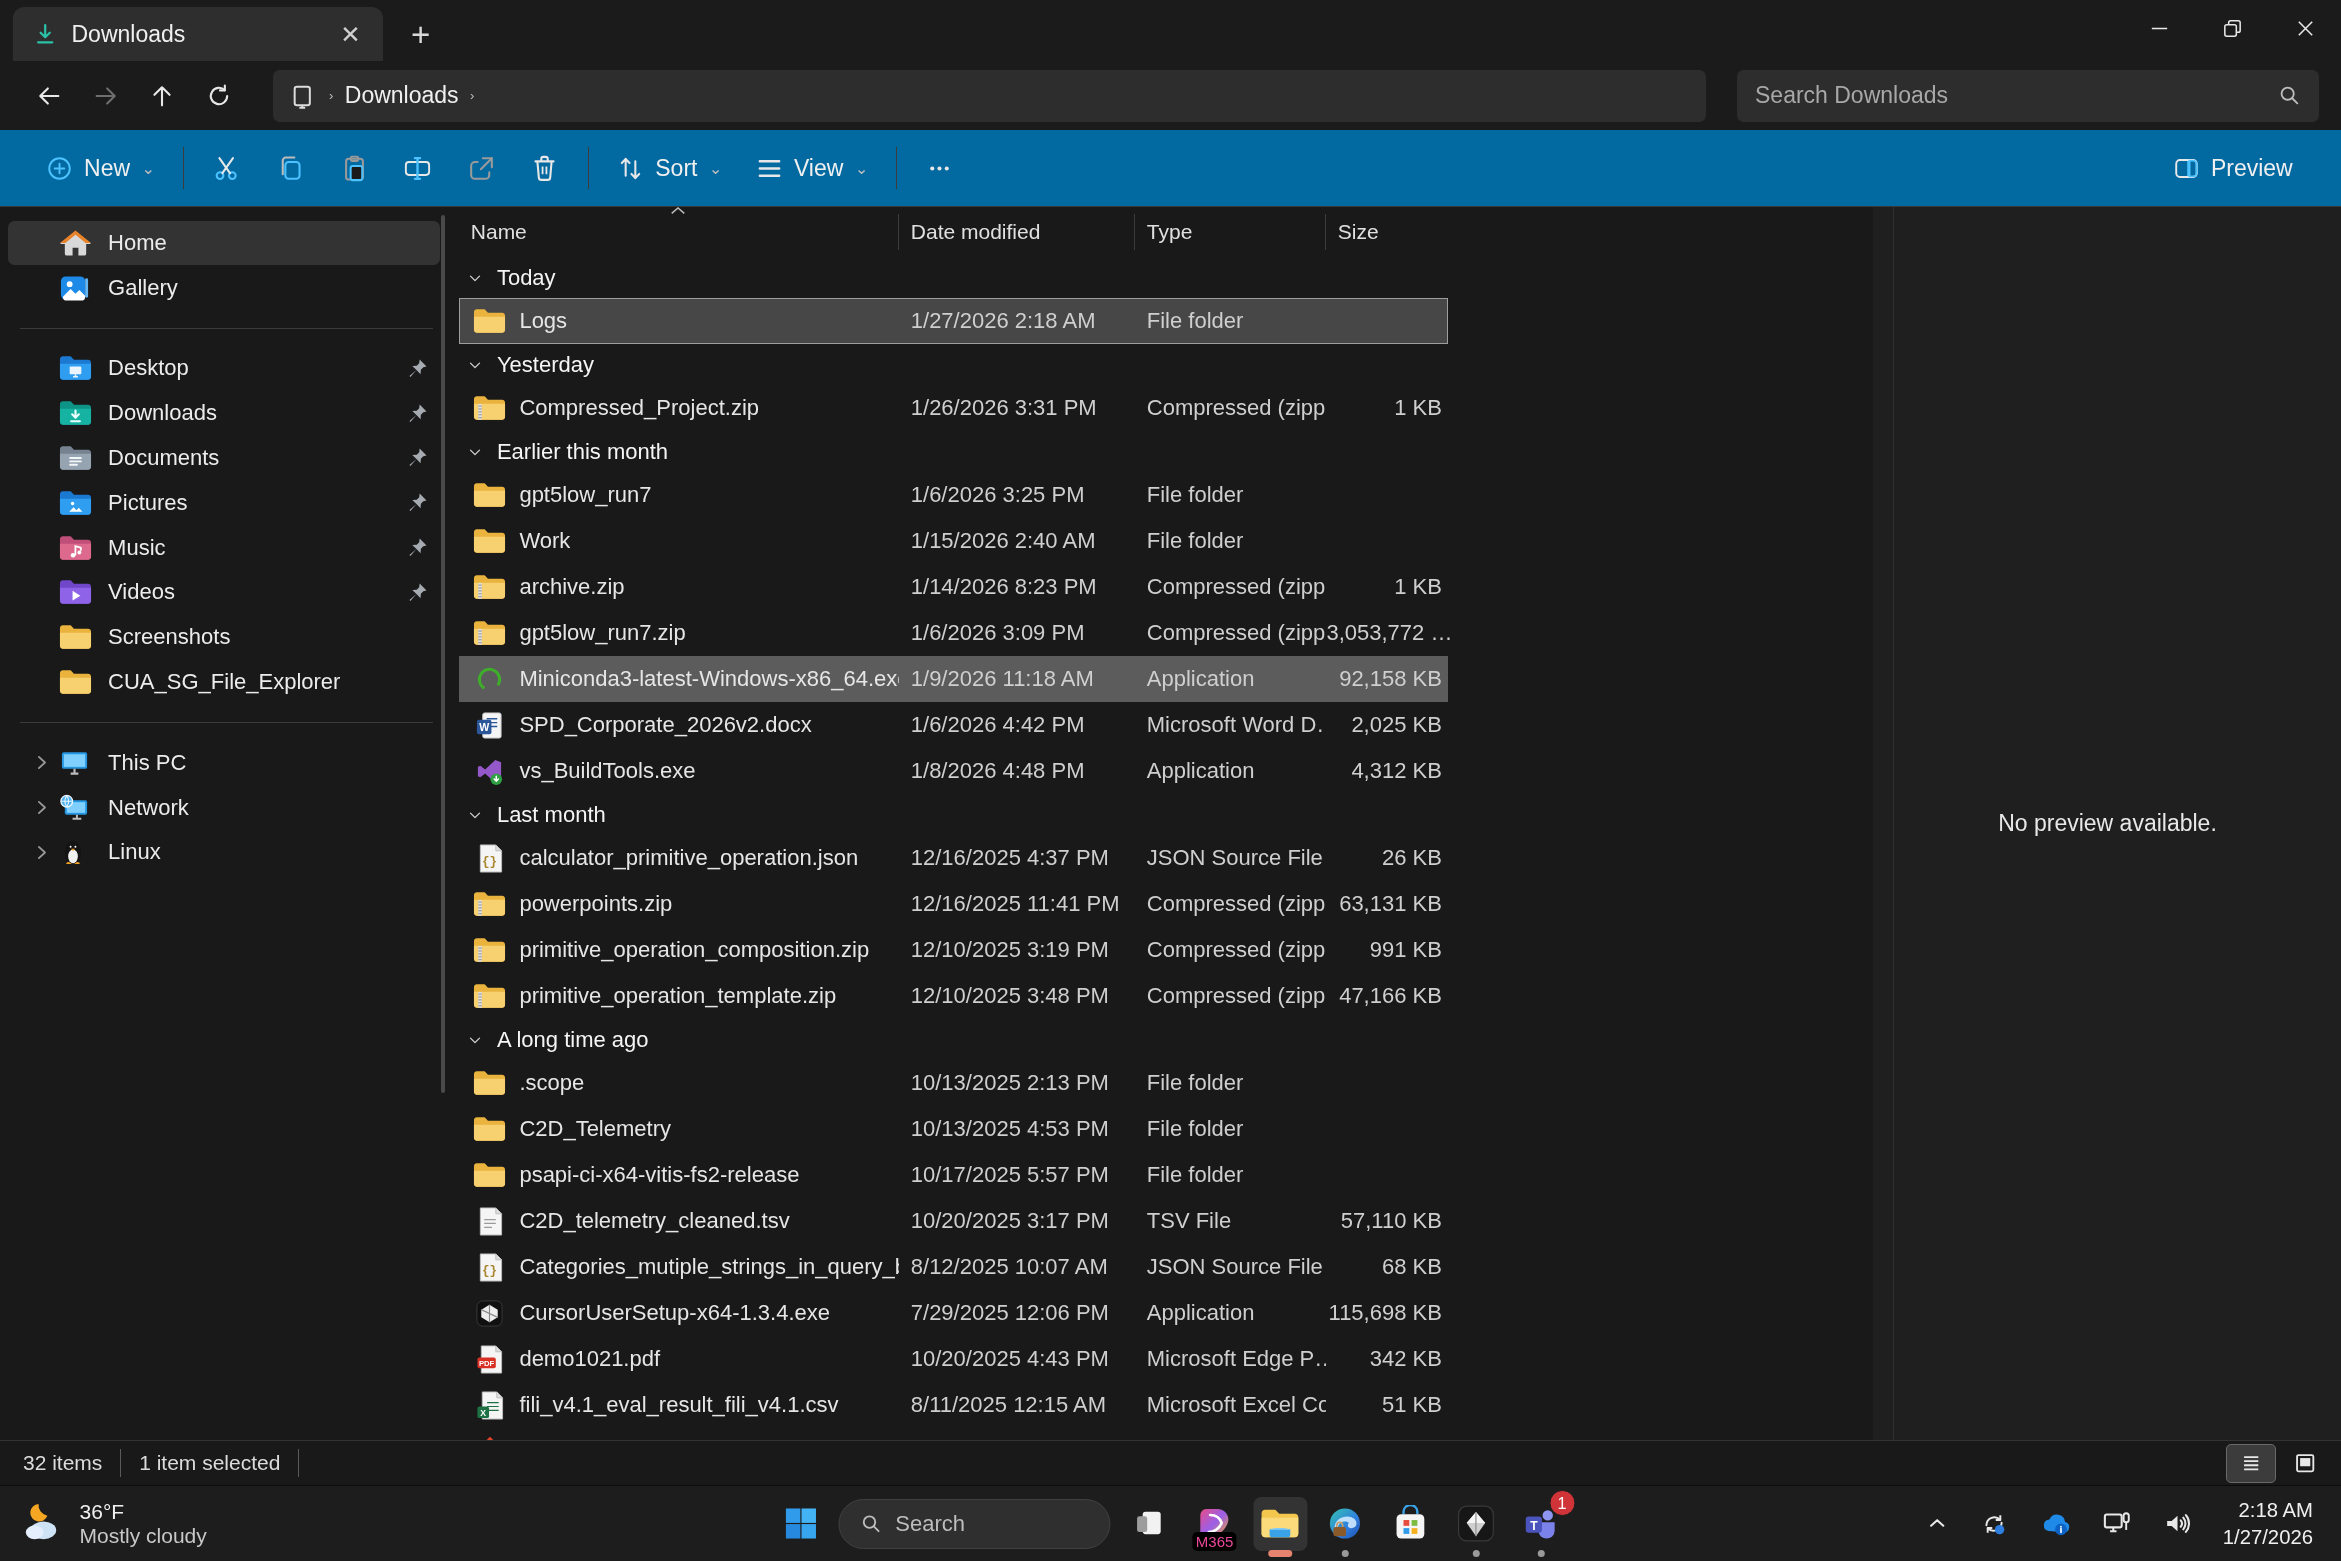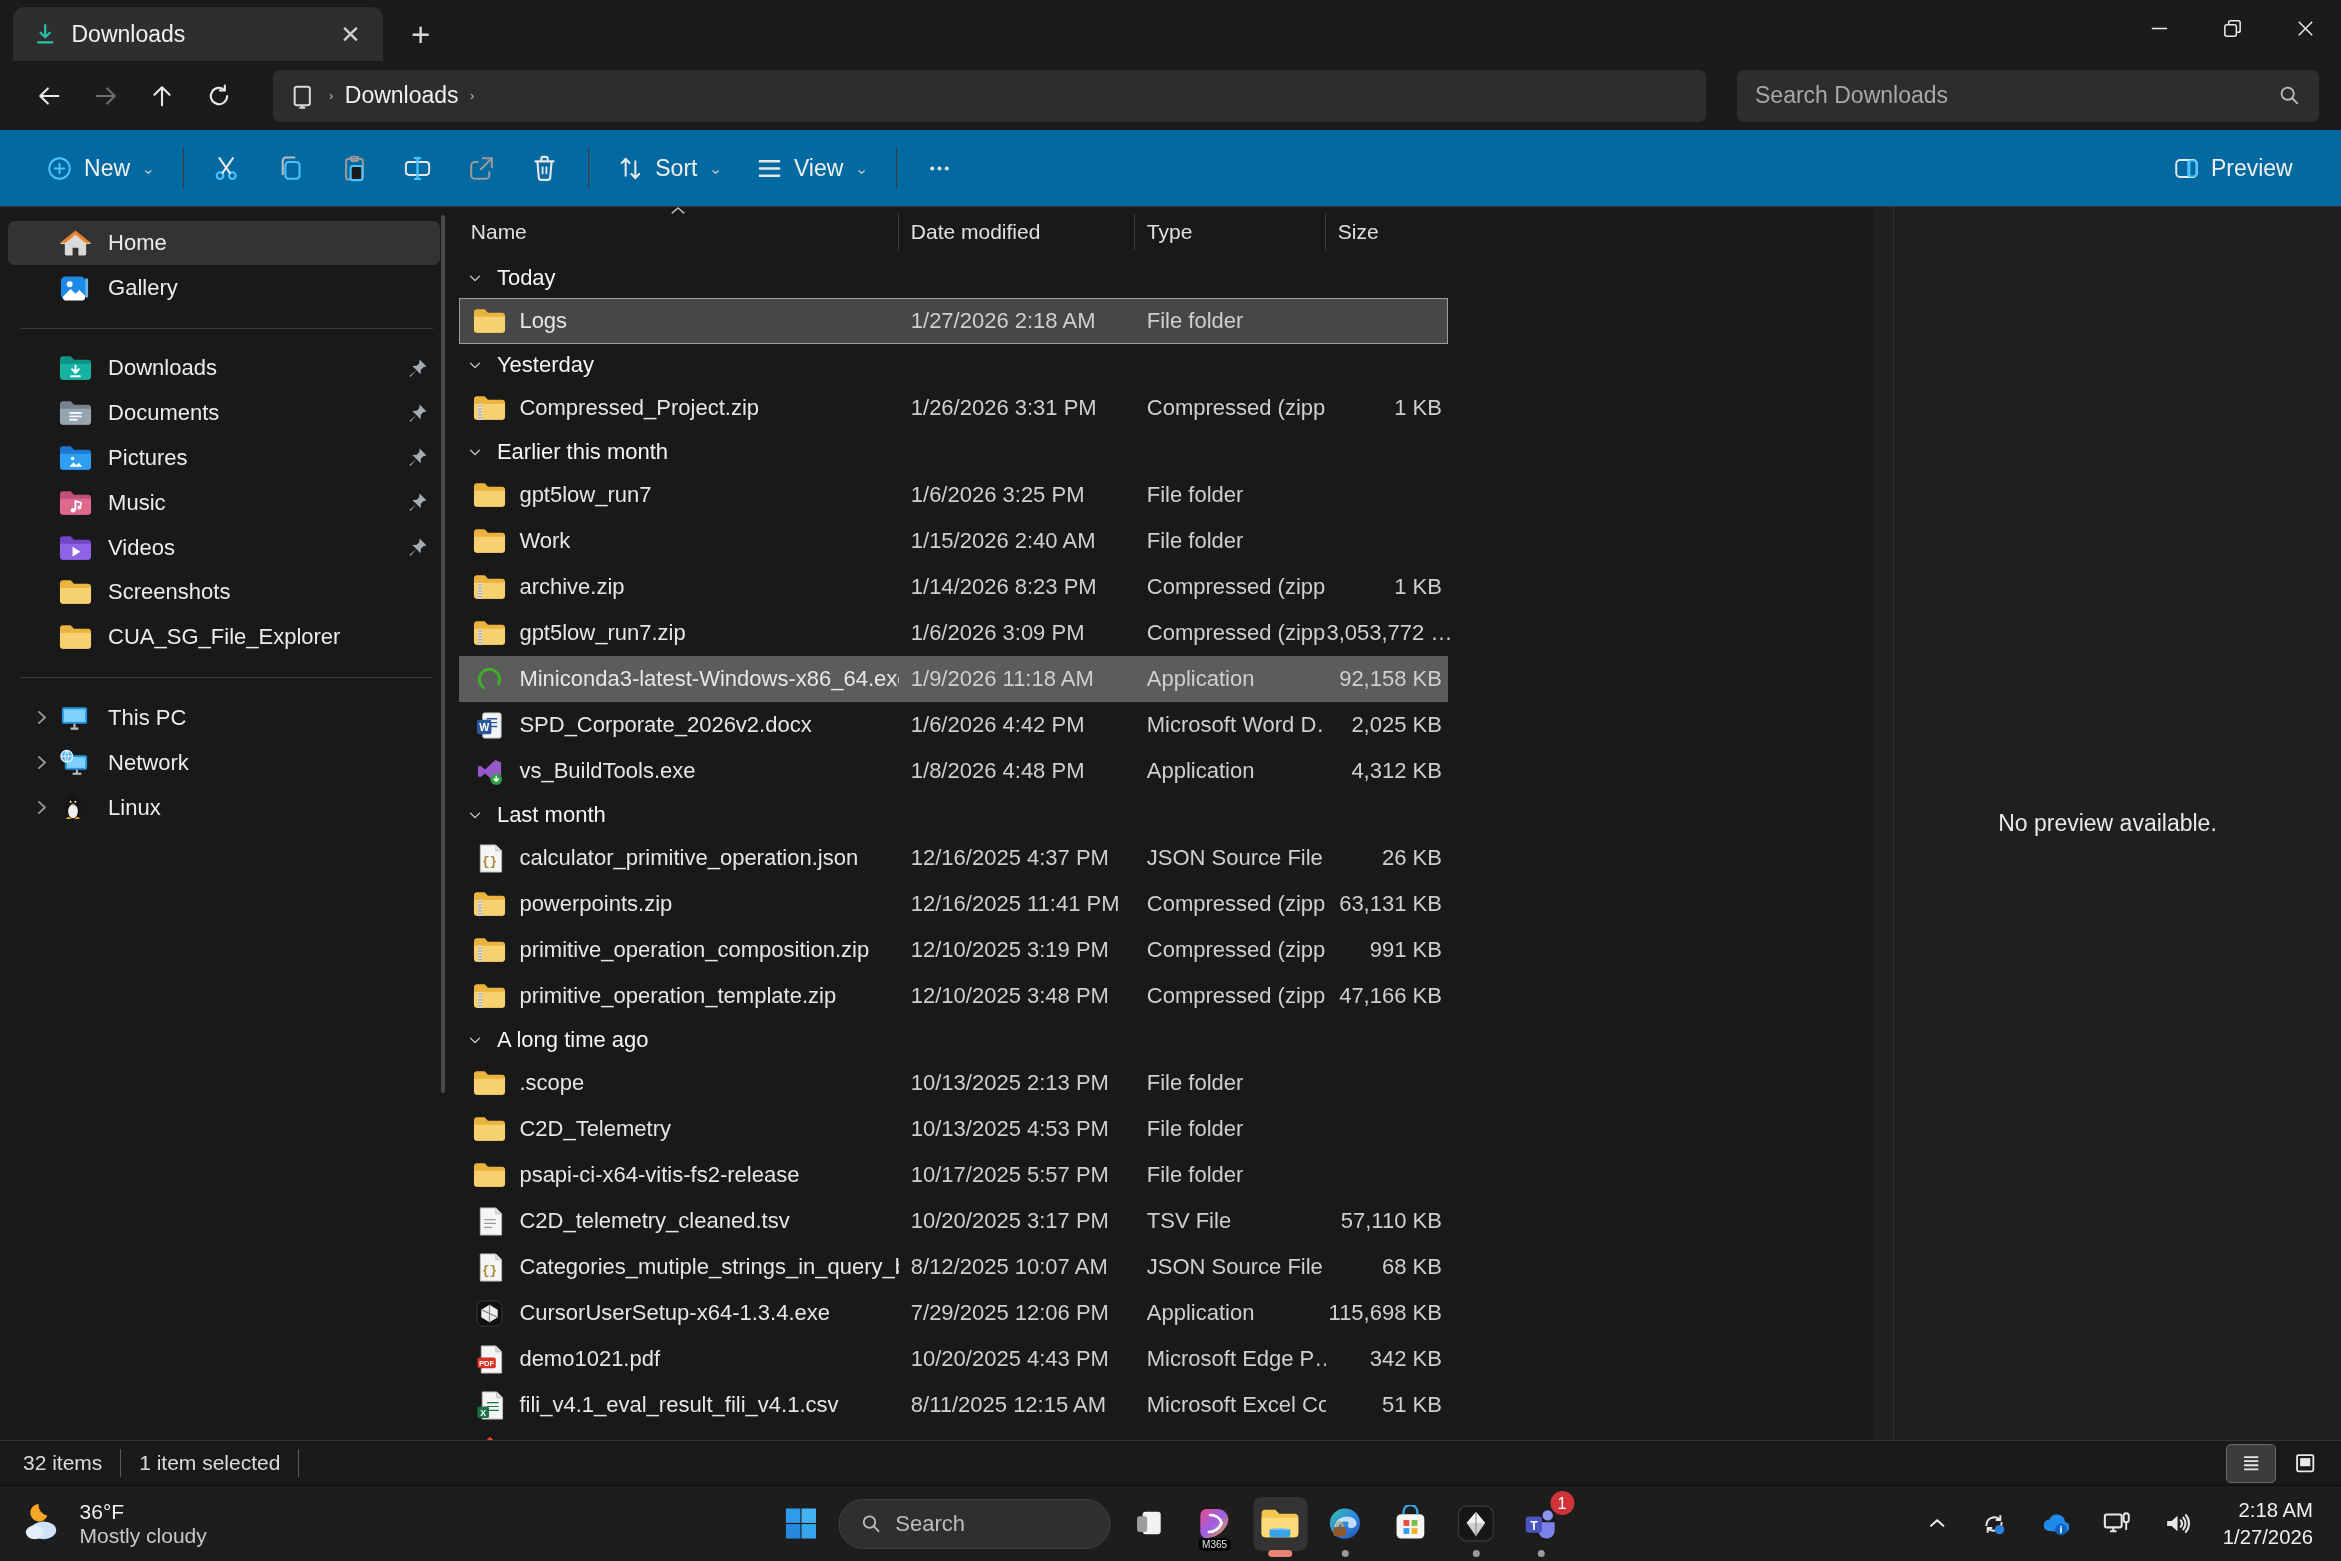--- a/index.html
+++ b/index.html
@@ -89,22 +89,22 @@
   .tb-tile { width:54px; height:54px; border-radius:8.1px; display:flex; align-items:center; justify-content:center; position:relative; }
   .tb-tile.active { background:#333; }
   .run-dot { position:absolute; bottom:-6.5px; left:50%; transform:translateX(-50%); width:7.3px; height:7.3px;
              border-radius:4.1px; background:#9a9a9a; }
   .run-pill { position:absolute; bottom:-6.5px; left:50%; transform:translateX(-50%); width:24.4px; height:7.3px;
               border-radius:4.1px; background:#e8836f; }
   .tb-search { height:50px; width:272px; background:#2f2f2f; border:0.8px solid #404040; border-radius:25px;
                display:flex; align-items:center; padding:0 19.5px; gap:13px; color:#bdbdbd; font-size:22px; }
   .badge { position:absolute; border-radius:50%; background:#d13438; color:#fff; font-size:16.3px; width:26px; height:26px;
            display:flex; align-items:center; justify-content:center; top:-6.5px; right:-6.5px; border:1.6px solid #1d1d1d; }
-  .m365badge { position:absolute; bottom:0px; left:50%; transform:translateX(-50%); background:#000; color:#e5e5e5;
-               font-size:10px; padding:0.8px 3.3px; border-radius:5px; letter-spacing:0; }
+  .m365badge { position:absolute; bottom:0px; left:50%; transform:translateX(-50%); background:#000; color:#ec4899;
+               font-size:15px; padding:0.8px 3.3px; border-radius:5px; letter-spacing:0; }
   .tray { position:absolute; right:18px; top:0; height:100%; display:flex; align-items:center; gap:30px; padding-right:11px; }
   .clock { text-align:right; font-size:20.3px; color:#f0f0f0; line-height:1.3; }
 </style>
 </head>
 <body>
 
 <div class="tabstrip">
   <div class="tab">
     <span>
       <svg width="24.4" height="24.4" viewBox="0 0 24 24">
@@ -310,20 +310,37 @@
             <path d="M4 23l8-8 5 5 4-4 6 6v1a4 4 0 0 1-4 4H8a4 4 0 0 1-4-4z" fill="#fff"></path>
           </svg>
         </span>
         <span class="slabel">Gallery</span>
       </div>
       <div class="side-sep"></div>
       <div class="side-item">
         <span class="sexp"></span>
         <span class="sico">
           <svg width="33" height="28" viewBox="0 0 34 28">
+            <path d="M1 5c0-1.7 1.3-3 3-3h8l3.4 3.4H30c1.7 0 3 1.3 3 3V23c0 1.7-1.3 3-3 3H4c-1.7 0-3-1.3-3-3z" fill="#1c79d2"></path>
+            <path d="M1 9.5h32V23c0 1.7-1.3 3-3 3H4c-1.7 0-3-1.3-3-3z" fill="#2f9df0"></path>
+            <rect x="11" y="12.5" width="12" height="8" rx="1" fill="#eaf4ff"></rect>
+            <path d="M14.5 23h5M17 20.5V23" stroke="#eaf4ff" stroke-width="1.6"></path>
+          </svg>
+        </span>
+        <span class="slabel">Desktop</span>
+        <span>
+          <svg width="23" height="23" viewBox="0 0 24 24">
+            <path d="M14.2 2.6 21.4 9.8l-3.3.9-2.6 2.6-.3 4.6-4.3-4.3-6.3 7.3-1-1 7.3-6.3-4.3-4.3 4.6-.3 2.6-2.6z" fill="#a6abb2"></path>
+          </svg>
+        </span>
+      </div>
+      <div class="side-item">
+        <span class="sexp"></span>
+        <span class="sico">
+          <svg width="33" height="28" viewBox="0 0 34 28">
             <path d="M1 5c0-1.7 1.3-3 3-3h8l3.4 3.4H30c1.7 0 3 1.3 3 3V23c0 1.7-1.3 3-3 3H4c-1.7 0-3-1.3-3-3z" fill="#0e9487"></path>
             <path d="M1 9.5h32V23c0 1.7-1.3 3-3 3H4c-1.7 0-3-1.3-3-3z" fill="#17b3a2"></path>
             <path d="M17 11.5v7M13.6 15.4l3.4 3.4 3.4-3.4" fill="none" stroke="#eafffc" stroke-width="2.2" stroke-linecap="round" stroke-linejoin="round"></path>
             <path d="M12.5 22.5h9" stroke="#eafffc" stroke-width="2.2" stroke-linecap="round"></path>
           </svg>
         </span>
         <span class="slabel">Downloads</span>
         <span>
           <svg width="23" height="23" viewBox="0 0 24 24">
             <path d="M14.2 2.6 21.4 9.8l-3.3.9-2.6 2.6-.3 4.6-4.3-4.3-6.3 7.3-1-1 7.3-6.3-4.3-4.3 4.6-.3 2.6-2.6z" fill="#a6abb2"></path>

